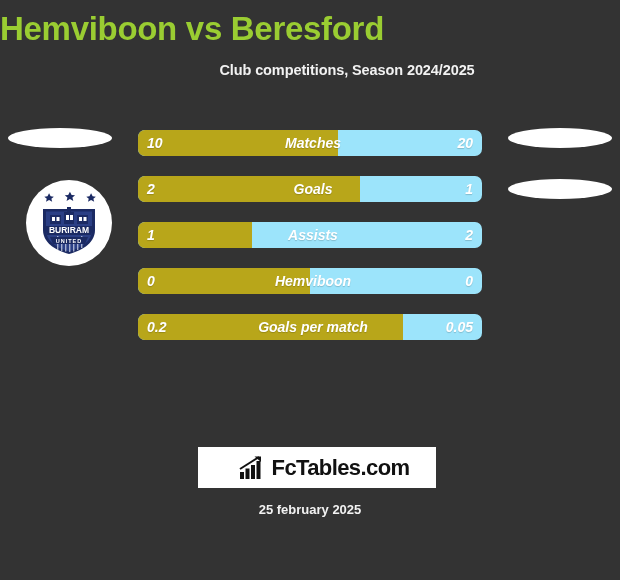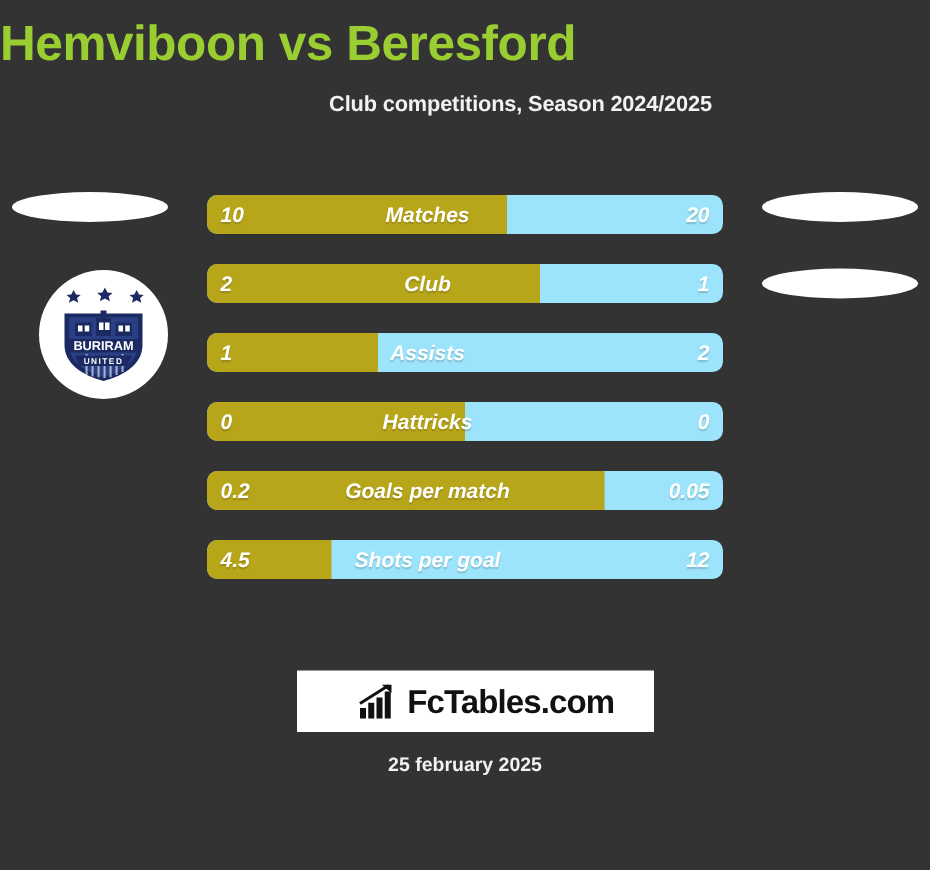--- a/index.html
+++ b/index.html
@@ -71,20 +71,21 @@
     color:#ffffff;
     white-space:nowrap;
     text-shadow:0 1px 1px rgba(0,0,0,.18);
     font-style:italic;
   }
   .bar-home{left:9px;}
   .bar-away{right:9px;}
   .bar-label{
     left:0;width:294px;text-align:center;
     font-size:14px;
+    padding-left:28px;
   }
 
   
   .fct{
     position:absolute;left:198px;top:447px;
     width:224px;height:41px;
     background:#ffffff;
     display:flex;align-items:center;justify-content:center;
     gap:7px;
     padding-left:14px;
@@ -156,51 +157,45 @@
     <div class="bar-row">
       <div class="bar-fill" style="width:58%"></div>
       <span class="bar-home">10</span>
       <span class="bar-label">Matches</span>
       <span class="bar-away">20</span>
     </div>
 
     <div class="bar-row">
       <div class="bar-fill" style="width:64.5%"></div>
       <span class="bar-home">2</span>
-      <span class="bar-label">Club</span>
+      <span class="bar-label">Goals</span>
       <span class="bar-away">1</span>
     </div>
 
     <div class="bar-row">
       <div class="bar-fill" style="width:33%"></div>
       <span class="bar-home">1</span>
       <span class="bar-label">Assists</span>
       <span class="bar-away">2</span>
     </div>
 
     <div class="bar-row">
       <div class="bar-fill" style="width:50%"></div>
       <span class="bar-home">0</span>
-      <span class="bar-label">Hattricks</span>
+      <span class="bar-label">Hemviboon</span>
       <span class="bar-away">0</span>
     </div>
 
     <div class="bar-row">
       <div class="bar-fill" style="width:77%"></div>
       <span class="bar-home">0.2</span>
       <span class="bar-label">Goals per match</span>
       <span class="bar-away">0.05</span>
     </div>
 
-    <div class="bar-row">
-      <div class="bar-fill" style="width:24%"></div>
-      <span class="bar-home">4.5</span>
-      <span class="bar-label">Shots per goal</span>
-      <span class="bar-away">12</span>
-    </div>
 
 
   </div>
 
   <div class="fct">
     <svg width="26" height="24" viewBox="0 0 26 24">
       <rect x="1" y="16" width="4" height="7" fill="#111111"></rect>
       <rect x="6.5" y="12.5" width="4" height="10.5" fill="#111111"></rect>
       <rect x="12" y="9" width="4" height="14" fill="#111111"></rect>
       <rect x="17.5" y="5" width="4" height="18" fill="#111111"></rect>

